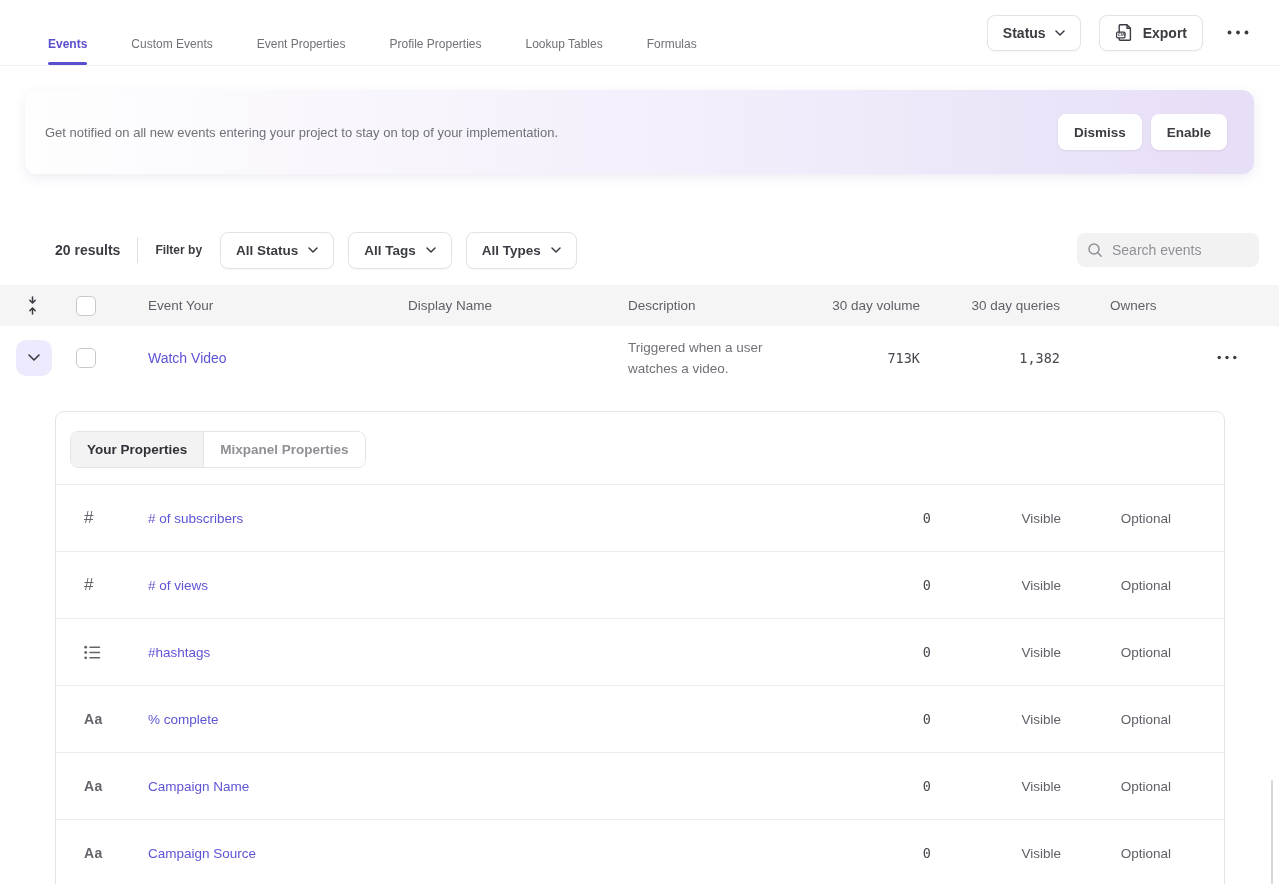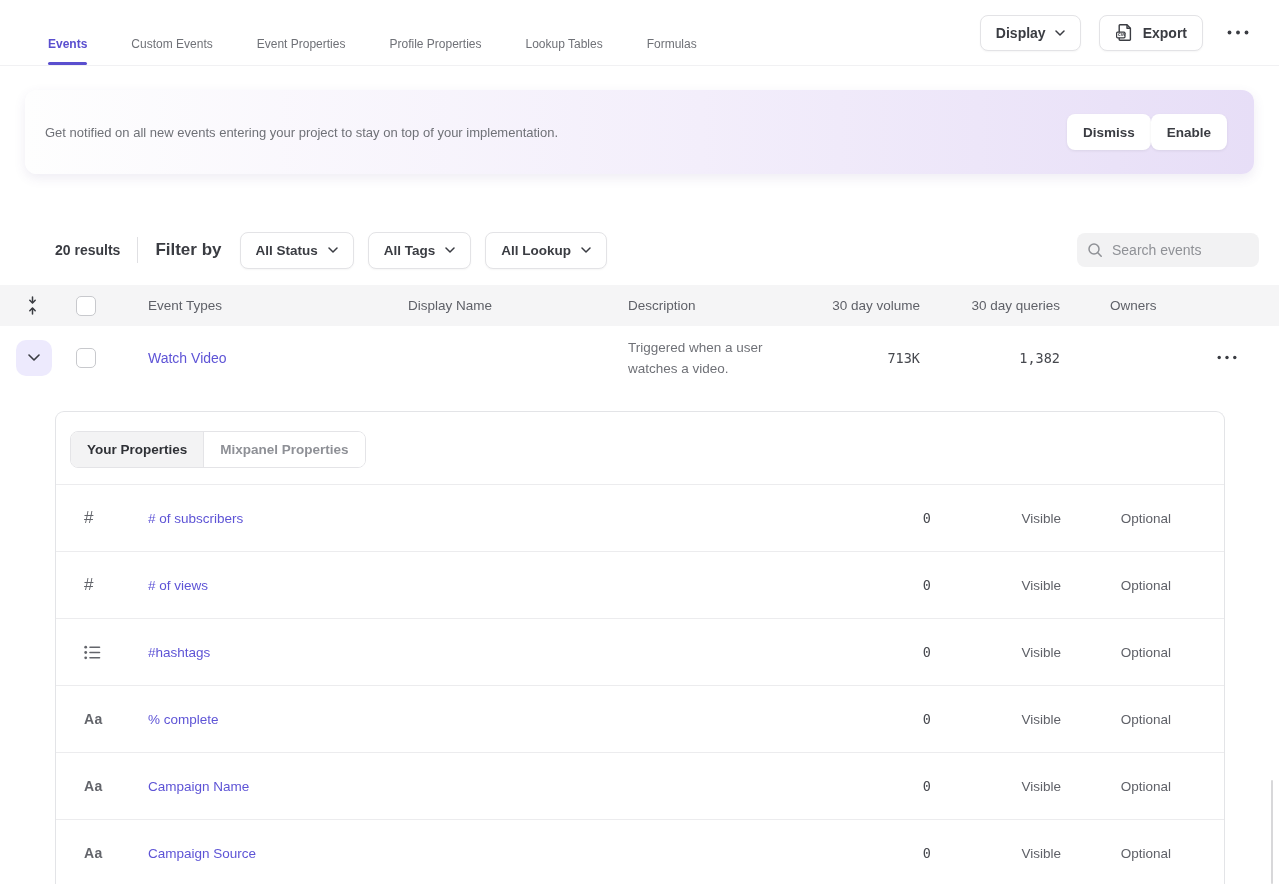--- a/index.html
+++ b/index.html
@@ -29,31 +29,31 @@
 
   
   .banner {
     margin:24px 25px 0; height:84px; border-radius:12px;
     background:linear-gradient(90deg,#fefefe 0%, #f3eefb 55%, #e7def7 100%);
     box-shadow:0 4px 12px rgba(90,70,140,0.10);
     display:flex; align-items:center; justify-content:space-between; padding:0 27px 0 20px;
   }
   .banner-title { font-size:14.5px; font-weight:700; color:#46484e; margin-bottom:7px; }
   .banner-desc { font-size:13px; color:#6f7177; }
-  .banner-actions { display:flex; }
+  .banner-actions { display:flex; gap:9px; }
   .banner-btn {
     height:36px; padding:0 16px; background:#fff; border:none; border-radius:8px;
     font-size:13.5px; font-weight:700; color:#3a3c42; box-shadow:0 1px 3px rgba(0,0,0,0.07);
   }
 
   
   .filterbar { display:flex; align-items:center; margin:58px 20px 0 55px; height:36px; }
   .results-count { font-size:14px; font-weight:700; color:#3a3c42; }
   .vdiv { width:1px; height:26px; background:#e0e0e3; margin:0 17px; }
-  .filter-by { font-size:17px; font-weight:700; color:#3a3c42; margin-right:18px; }
+  .filter-by { font-size:12px; font-weight:700; color:#3a3c42; margin-right:18px; }
   .dropdown {
     display:inline-flex; align-items:center; gap:10px; height:37px; padding:0 15px;
     background:#fff; border:1px solid #e3e3e6; border-radius:8px;
     font-size:13.5px; font-weight:700; color:#3a3c42; margin-right:14px;
     box-shadow:0 1px 2px rgba(0,0,0,0.04);
   }
   .search {
     margin-left:auto; width:182px; height:34px; background:#f2f2f3; border-radius:8px;
     display:flex; align-items:center; padding:0 10px; gap:9px;
   }
@@ -114,21 +114,21 @@
     <nav class="tabs">
       <div class="tab active"><span>Events</span></div>
       <div class="tab"><span>Custom Events</span></div>
       <div class="tab"><span>Event Properties</span></div>
       <div class="tab"><span>Profile Properties</span></div>
       <div class="tab"><span>Lookup Tables</span></div>
       <div class="tab"><span>Formulas</span></div>
     </nav>
     <div class="nav-actions">
       <button class="btn">
-        <span>Display</span>
+        <span>Status</span>
         <svg width="10" height="6" viewBox="0 0 10 6">
             <path d="M1 1l4 4 4-4" fill="none" stroke="#3a3c42" stroke-width="1.5" stroke-linecap="round" stroke-linejoin="round"></path>
           </svg>
       </button>
       <button class="btn">
         <svg width="19" height="19" viewBox="0 0 19 19">
           <path d="M5 1.8h7l3.4 3.4v11.2a0.8 0.8 0 0 1-0.8 0.8H5a0.8 0.8 0 0 1-0.8-0.8V2.6A0.8 0.8 0 0 1 5 1.8z" fill="none" stroke="#3a3c42" stroke-width="1.4" stroke-linejoin="round"></path>
           <path d="M12 1.8v3.4h3.4" fill="none" stroke="#3a3c42" stroke-width="1.4" stroke-linejoin="round"></path>
           <rect x="1.6" y="9.2" width="8.4" height="5.6" rx="1" fill="#ffffff" stroke="#3a3c42" stroke-width="1.2"></rect>
           <text x="2.9" y="13.4" font-size="4.6" font-weight="bold" fill="#3a3c42" font-family="Liberation Sans, sans-serif">csv</text>
@@ -165,21 +165,21 @@
           <path d="M1 1l4 4 4-4" fill="none" stroke="#3a3c42" stroke-width="1.5" stroke-linecap="round" stroke-linejoin="round"></path>
         </svg>
     </button>
     <button class="dropdown">
       <span>All Tags</span>
       <svg width="10" height="6" viewBox="0 0 10 6">
           <path d="M1 1l4 4 4-4" fill="none" stroke="#3a3c42" stroke-width="1.5" stroke-linecap="round" stroke-linejoin="round"></path>
         </svg>
     </button>
     <button class="dropdown">
-      <span>All Lookup</span>
+      <span>All Types</span>
       <svg width="10" height="6" viewBox="0 0 10 6">
           <path d="M1 1l4 4 4-4" fill="none" stroke="#3a3c42" stroke-width="1.5" stroke-linecap="round" stroke-linejoin="round"></path>
         </svg>
     </button>
     <div class="search">
       <svg width="16" height="16" viewBox="0 0 16 16">
         <circle cx="7" cy="7" r="5" fill="none" stroke="#8f9196" stroke-width="1.5"></circle>
         <line x1="10.8" y1="10.8" x2="14.2" y2="14.2" stroke="#8f9196" stroke-width="1.5" stroke-linecap="round"></line>
       </svg>
       <input type="text" placeholder="Search events" style="">
@@ -193,21 +193,21 @@
           <path d="M6.5 1v5.5"></path>
             <path d="M3.8 4.2L6.5 7l2.7-2.8"></path>
           <path d="M6.5 18v-5.5"></path>
             <path d="M3.8 14.8L6.5 12l2.7 2.8"></path>
         </g>
       </svg>
     </span>
     <span class="cell-center">
         <span class="checkbox"></span>
       </span>
-    <span class="cell-name">Event Types</span>
+    <span class="cell-name">Event Your</span>
     <span>Display Name</span>
     <span>Description</span>
     <span class="cell-right">30 day volume</span>
     <span class="cell-right">30 day queries</span>
     <span class="cell-owners">Owners</span>
     <span></span>
   </div>
 
   <div class="grid-row trow">
     <span>

